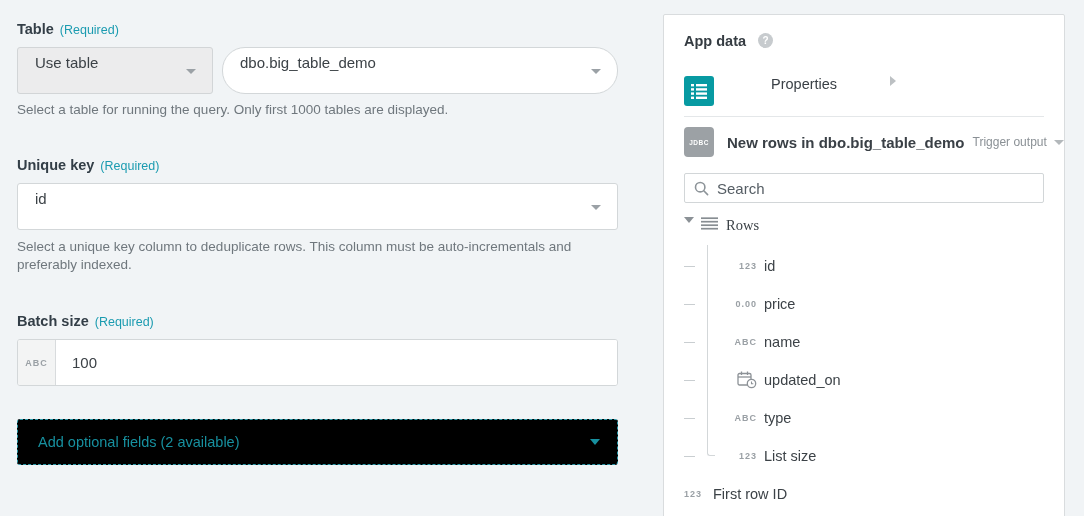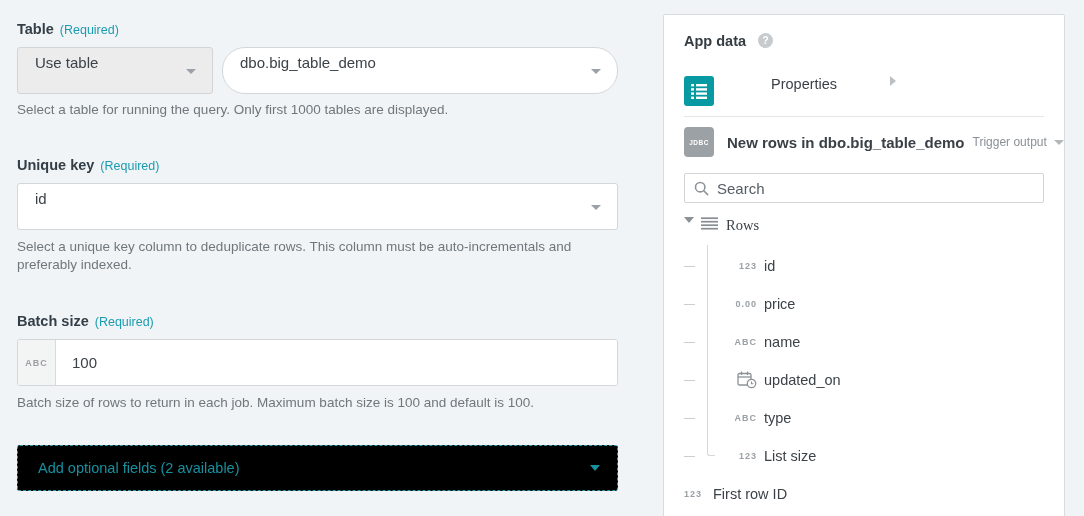--- a/index.html
+++ b/index.html
@@ -138,21 +138,20 @@
     <div class="hint hint-2">Select a unique key column to deduplicate rows. This column must be auto-incrementals and preferably indexed.</div>
 
     <div class="field-label-row lbl-3">
       <span class="field-label">Batch size</span>
       <span class="required-tag">(Required)</span>
     </div>
     <div class="input-group ctl-3">
       <div class="input-prefix">ABC</div>
       <input class="text-input" type="text" value="100" style="">
     </div>
-    <div class="hint hint-3">Batch size of rows to return in each job. Maximum batch size is 100 and default is 100.</div>
 
     <div class="optional-btn">
       <span class="label">Add optional fields (2 available)</span>
       <span class="caret"></span>
     </div>
 
   </div>
 
   <div class="card">
 

